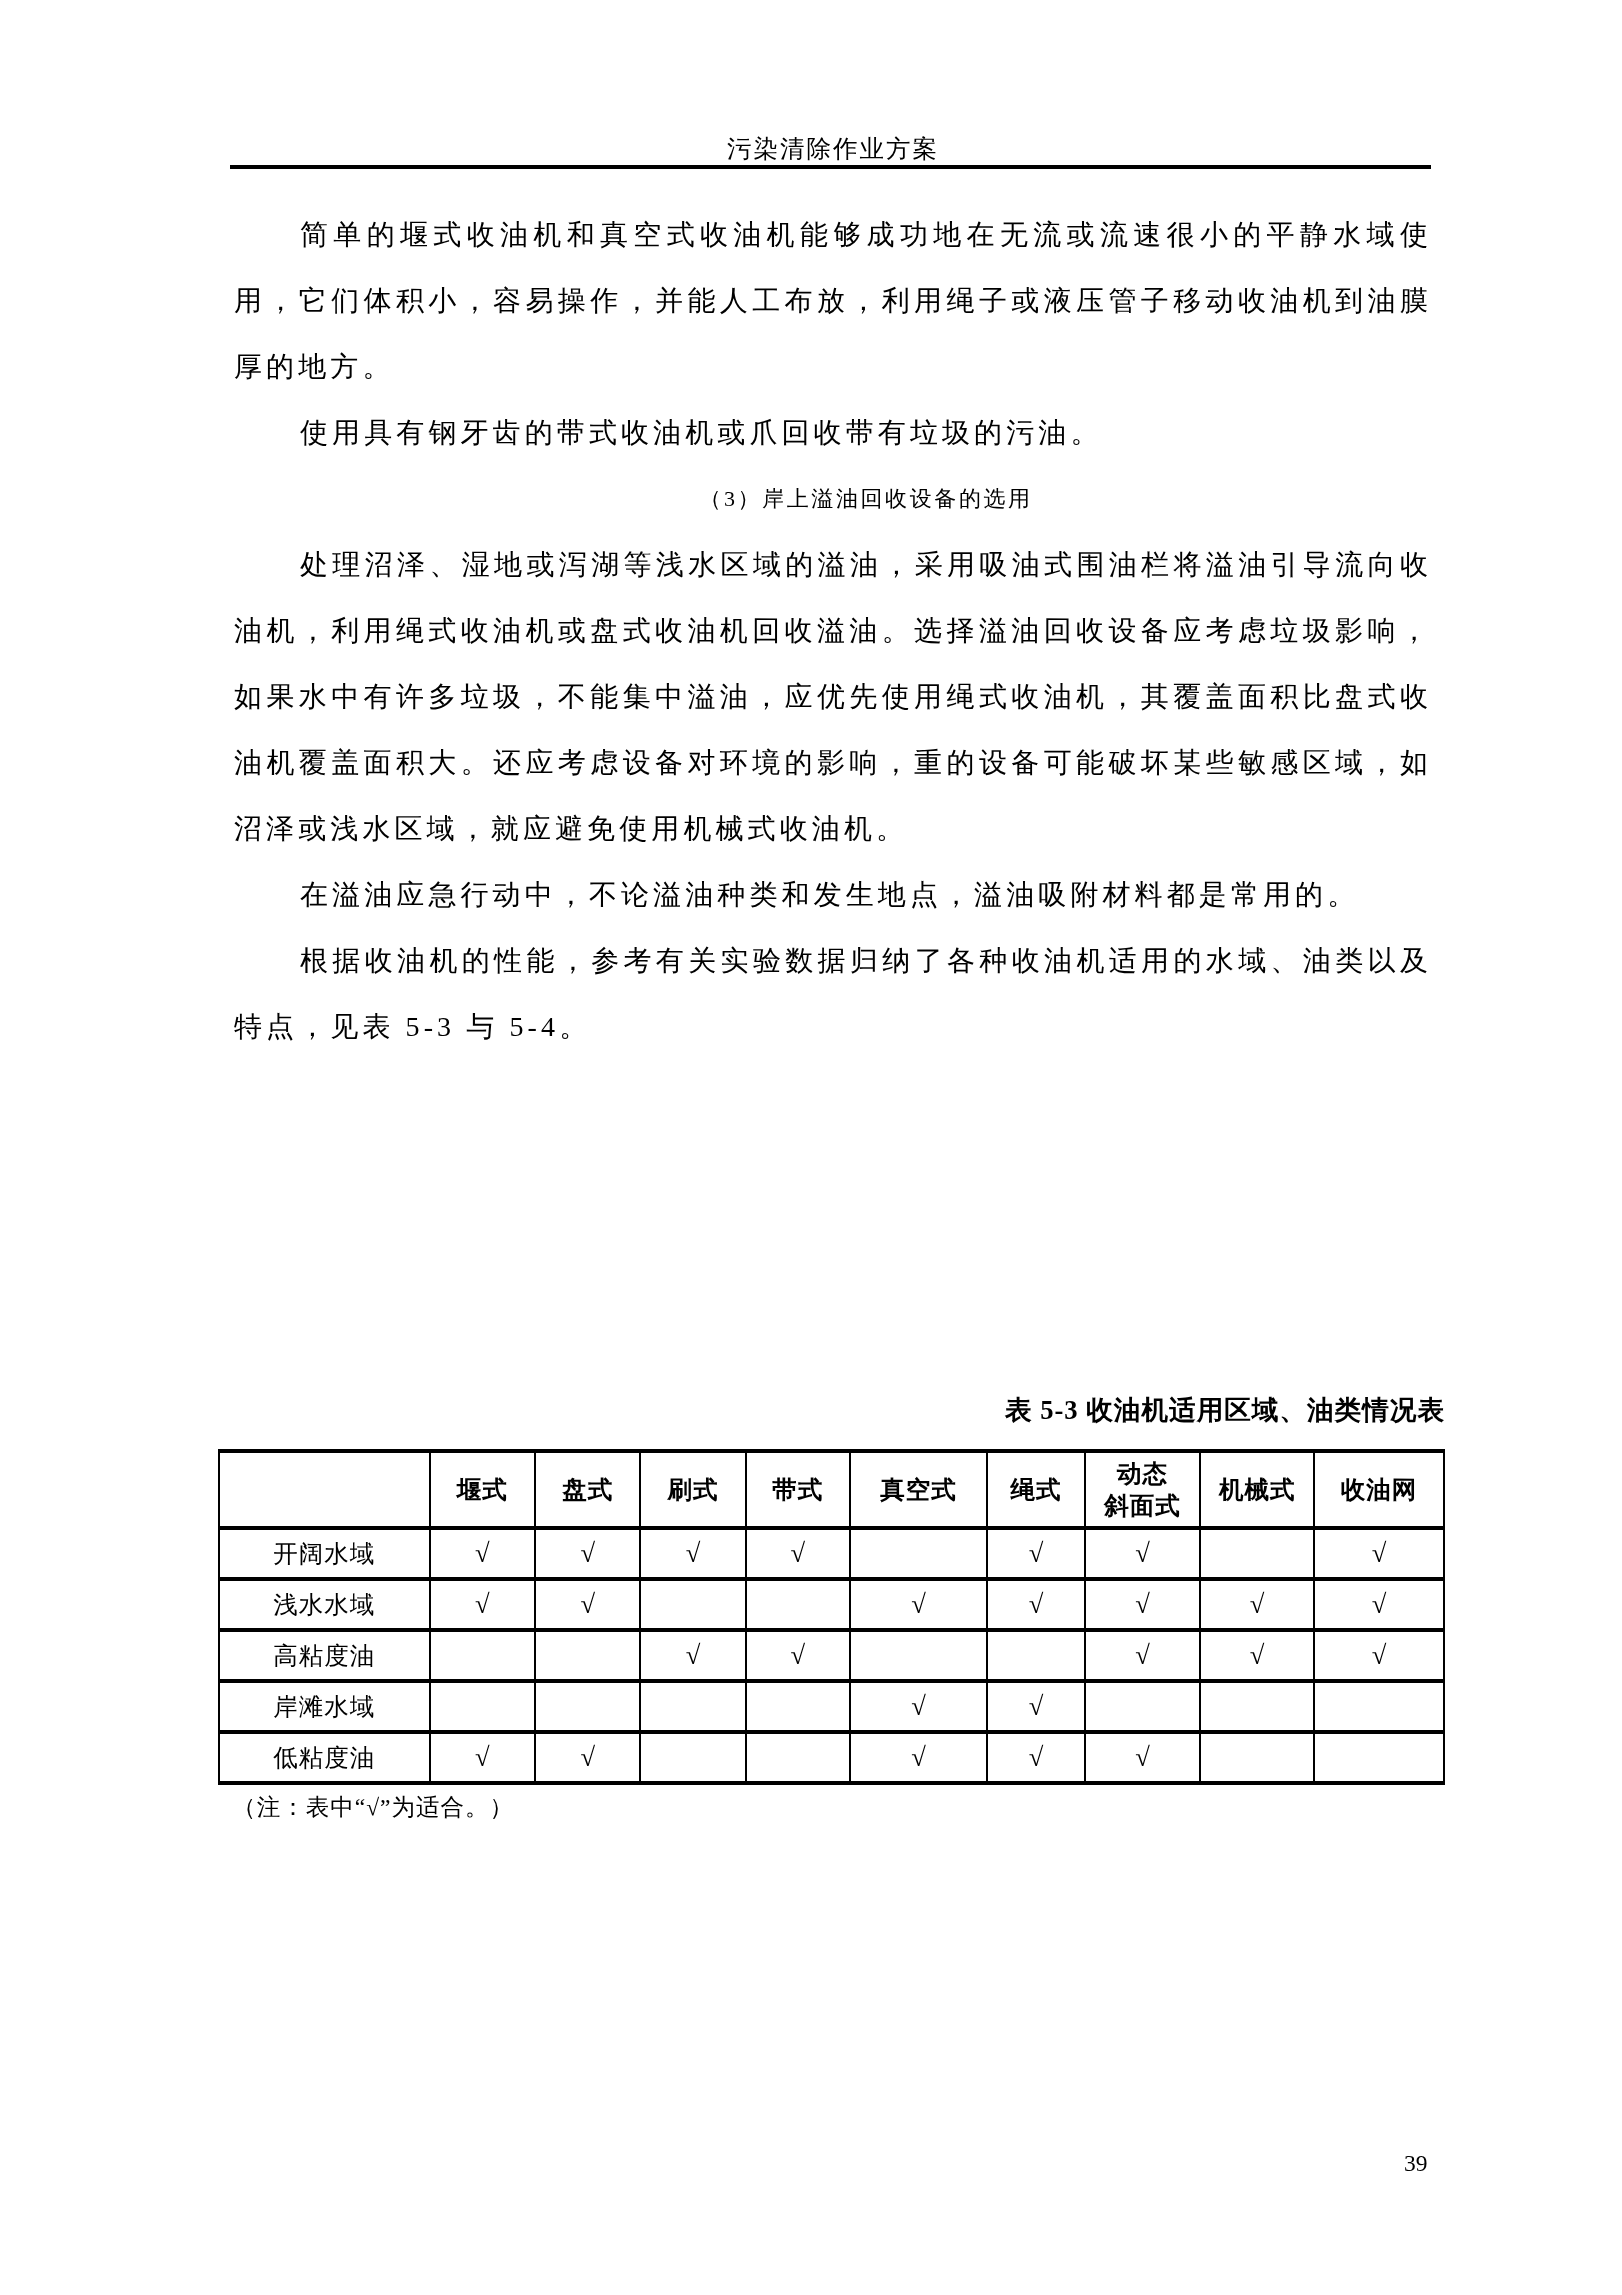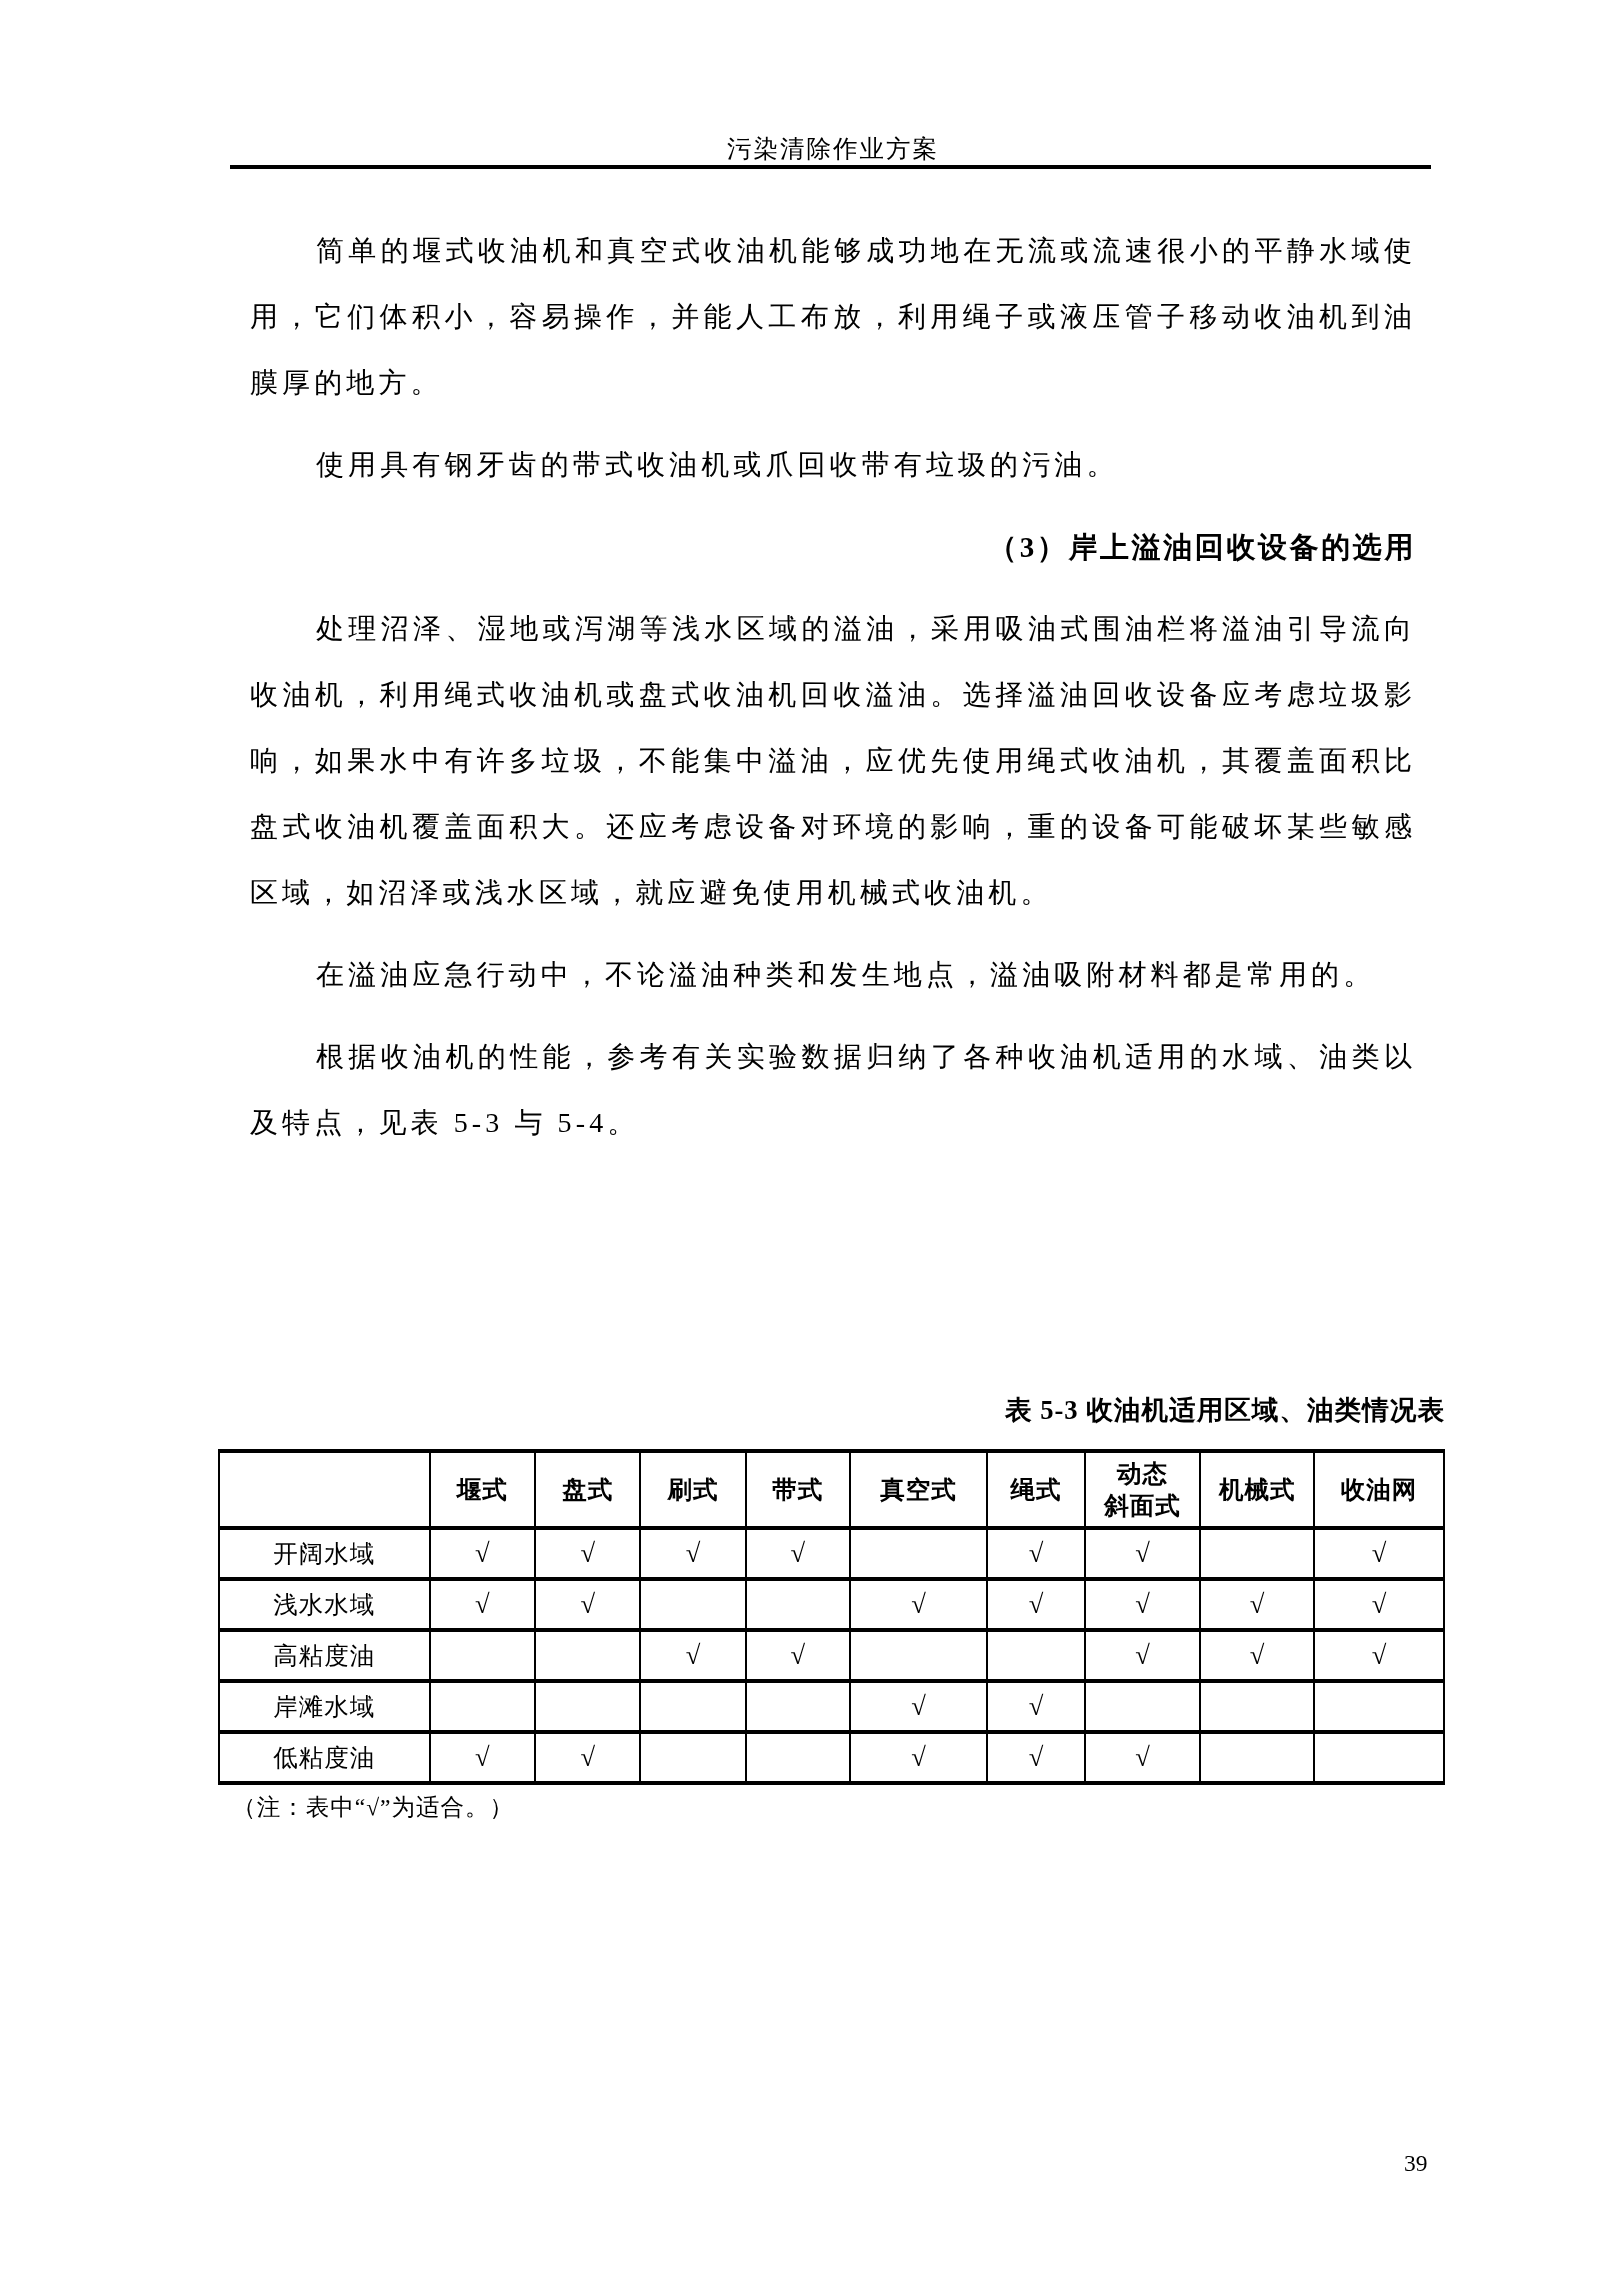--- a/index.html
+++ b/index.html
@@ -35,27 +35,27 @@
     position:absolute;
     top:202px;
     left:234px;
     width:1198px;
     font-size:28px;
     line-height:66px;
     text-align:justify;
     letter-spacing:4.1px;
   }
   .para{
-    margin:16px;
+    margin:0;
     text-indent:66px;
   }
   .para.heading{
-    font-weight:bold;
-    font-size:29px;
-    text-align:right;
+    font-weight:normal;
+    font-size:22px;
+    text-align:center;
     letter-spacing:2.6px;
   }
   .table-block{
     position:absolute;
     left:218px;
     top:1392px;
     width:1227px;
   }
   .table-title{
     text-align:right;

